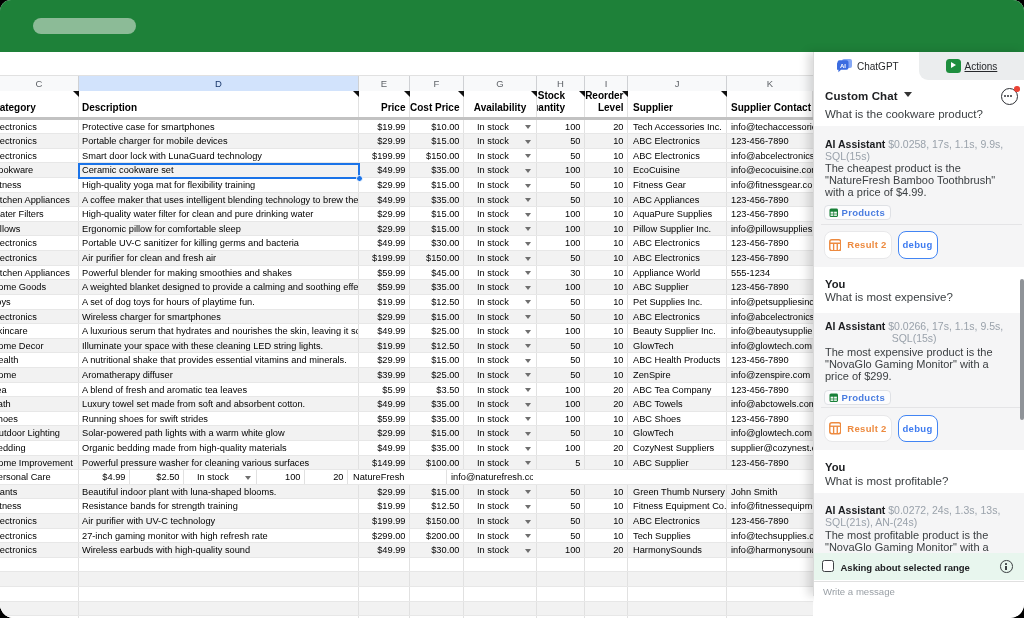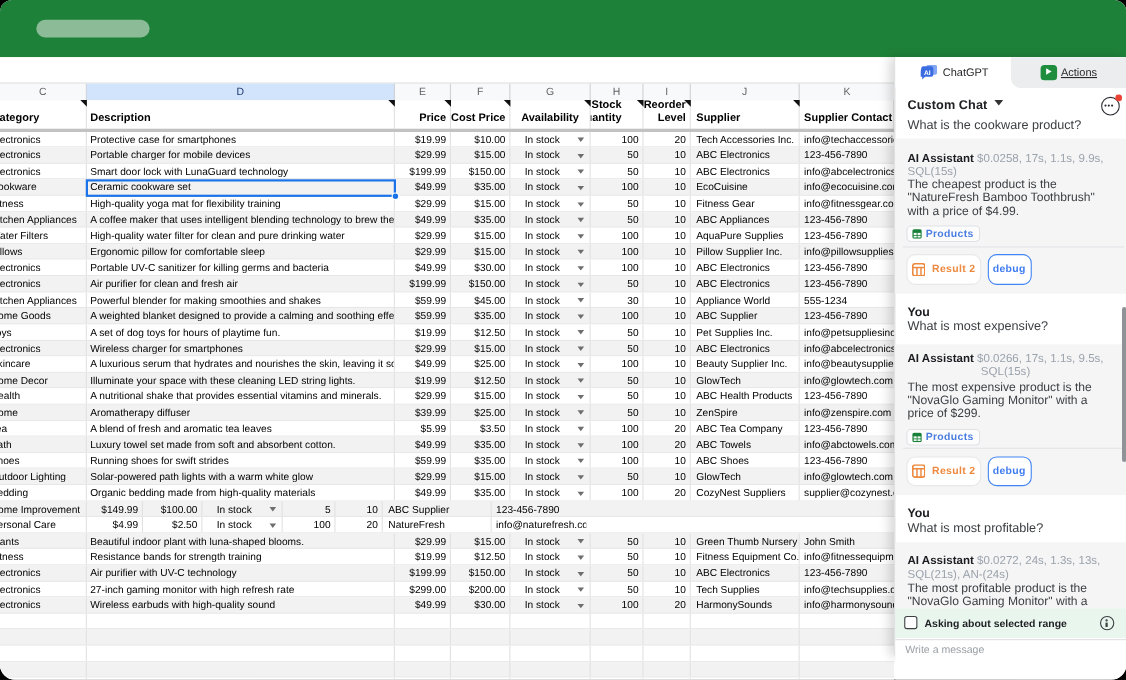--- a/index.html
+++ b/index.html
@@ -366,20 +366,21 @@
           <span class="cc c2">$49.99</span>
           <span class="cc c3">$35.00</span>
           <span class="cc c4">In stock<i></i></span>
           <span class="cc c5">100</span>
           <span class="cc c6">20</span>
           <span class="cc c7">CozyNest Suppliers</span>
           <span class="cc c8">supplier@cozynest.com</span>
         </div>
 <div class="row band">
           <span class="cc c0"><u>Home Improvement</u></span>
+          <span class="cc c1">Powerful pressure washer for cleaning various surfaces</span>
           <span class="cc c2">$149.99</span>
           <span class="cc c3">$100.00</span>
           <span class="cc c4">In stock<i></i></span>
           <span class="cc c5">5</span>
           <span class="cc c6">10</span>
           <span class="cc c7">ABC Supplier</span>
           <span class="cc c8">123-456-7890</span>
         </div>
 <div class="row">
           <span class="cc c0"><u>Personal Care</u></span>

